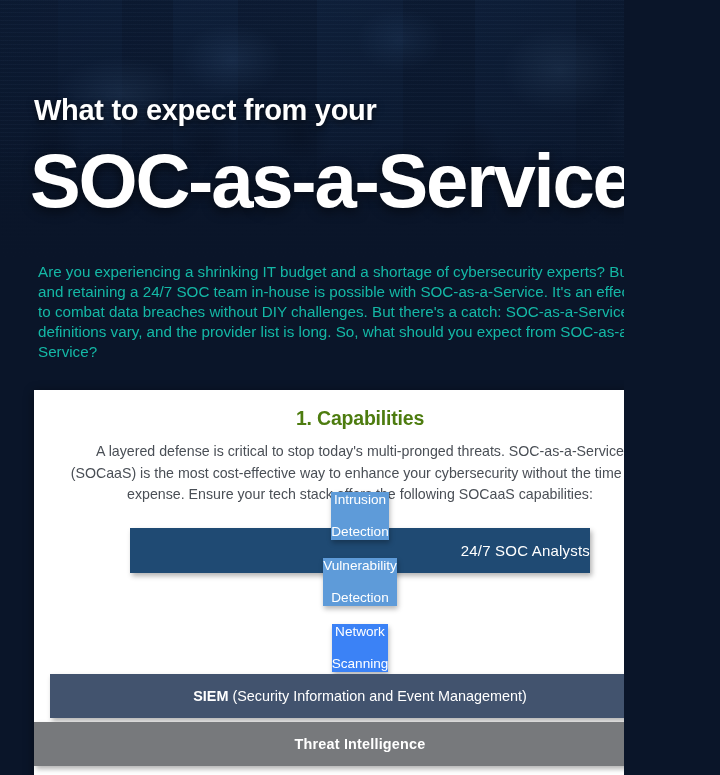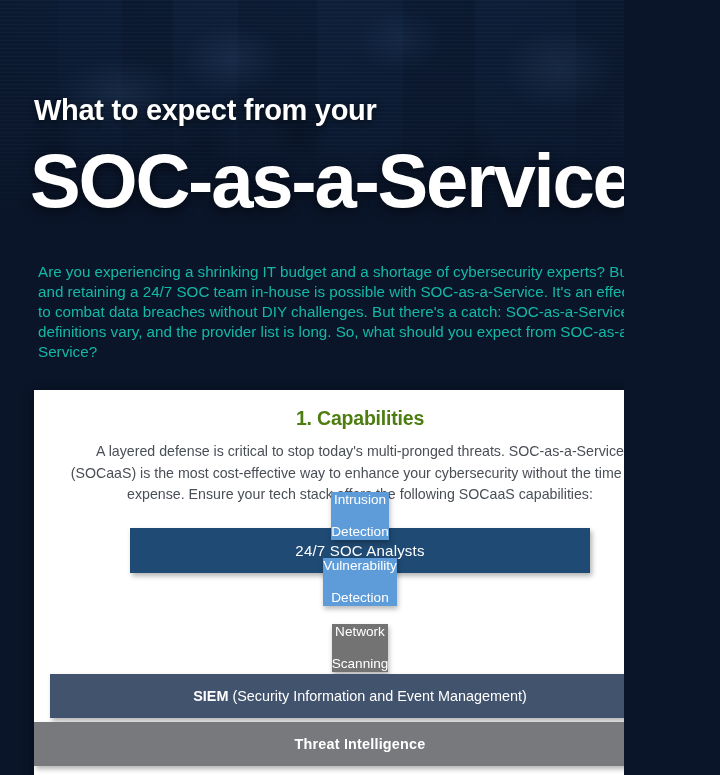--- a/index.html
+++ b/index.html
@@ -181,20 +181,21 @@
 
   
   .layer-analysts {
     top: 0px;
     width: 460px;
     height: 45px;
     background: #1f4a73;
     font-size: 15px;
     font-weight: 400;
     letter-spacing: .2px;
+    justify-content: flex-end;
   }
   
   .layer-tiles {
     top: 49px;
     width: 516px;
     height: 45px;
     background: transparent;
     box-shadow: none;
     display: flex;
     gap: 18px;
@@ -276,21 +277,21 @@
             <span>Intrusion</span><br>
             <span>Detection</span>
           </span>
         </div>
         <div class="tile" style="background: rgb(94, 155, 217);">
           <span>
             <span>Vulnerability</span><br>
             <span>Detection</span>
           </span>
         </div>
-        <div class="tile" style="background: #737373;">
+        <div class="tile" style="background: #3b82f6;">
           <span>
             <span>Network</span><br>
             <span>Scanning</span>
           </span>
         </div>
         <div class="tile" style="background: rgb(94, 155, 217);">
           <span>
             <span>Deception</span>
           </span>
         </div>

